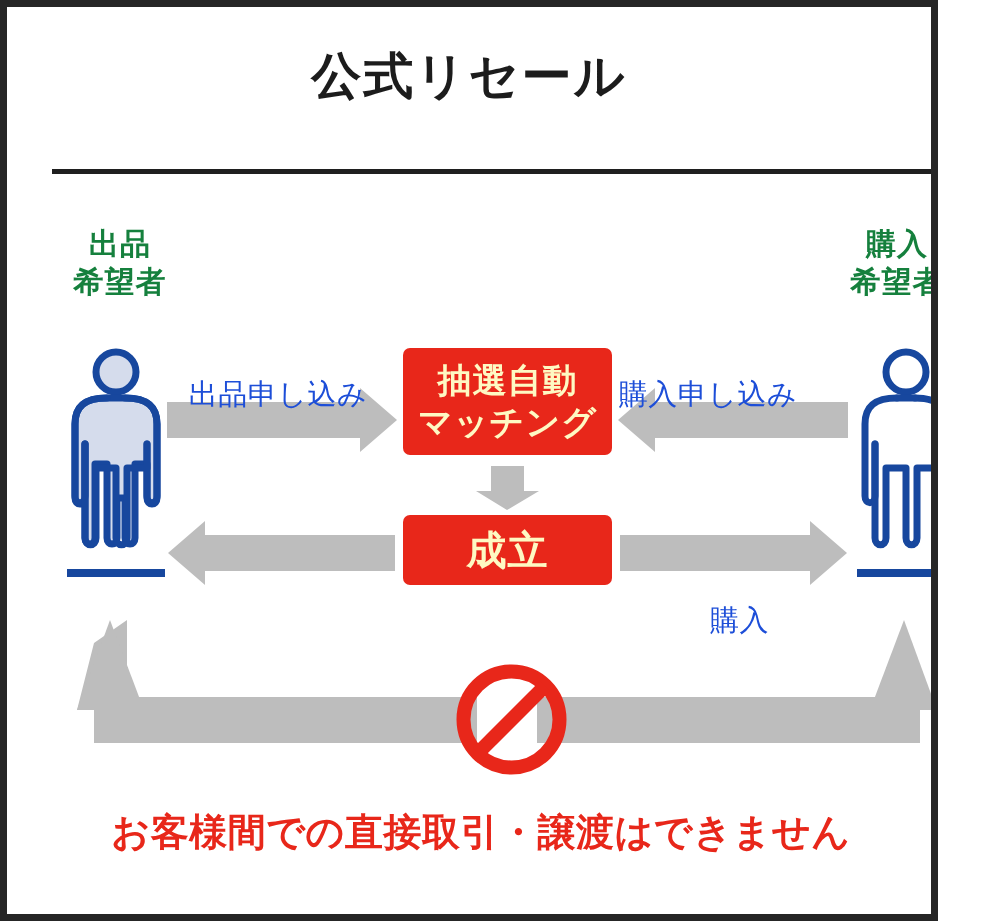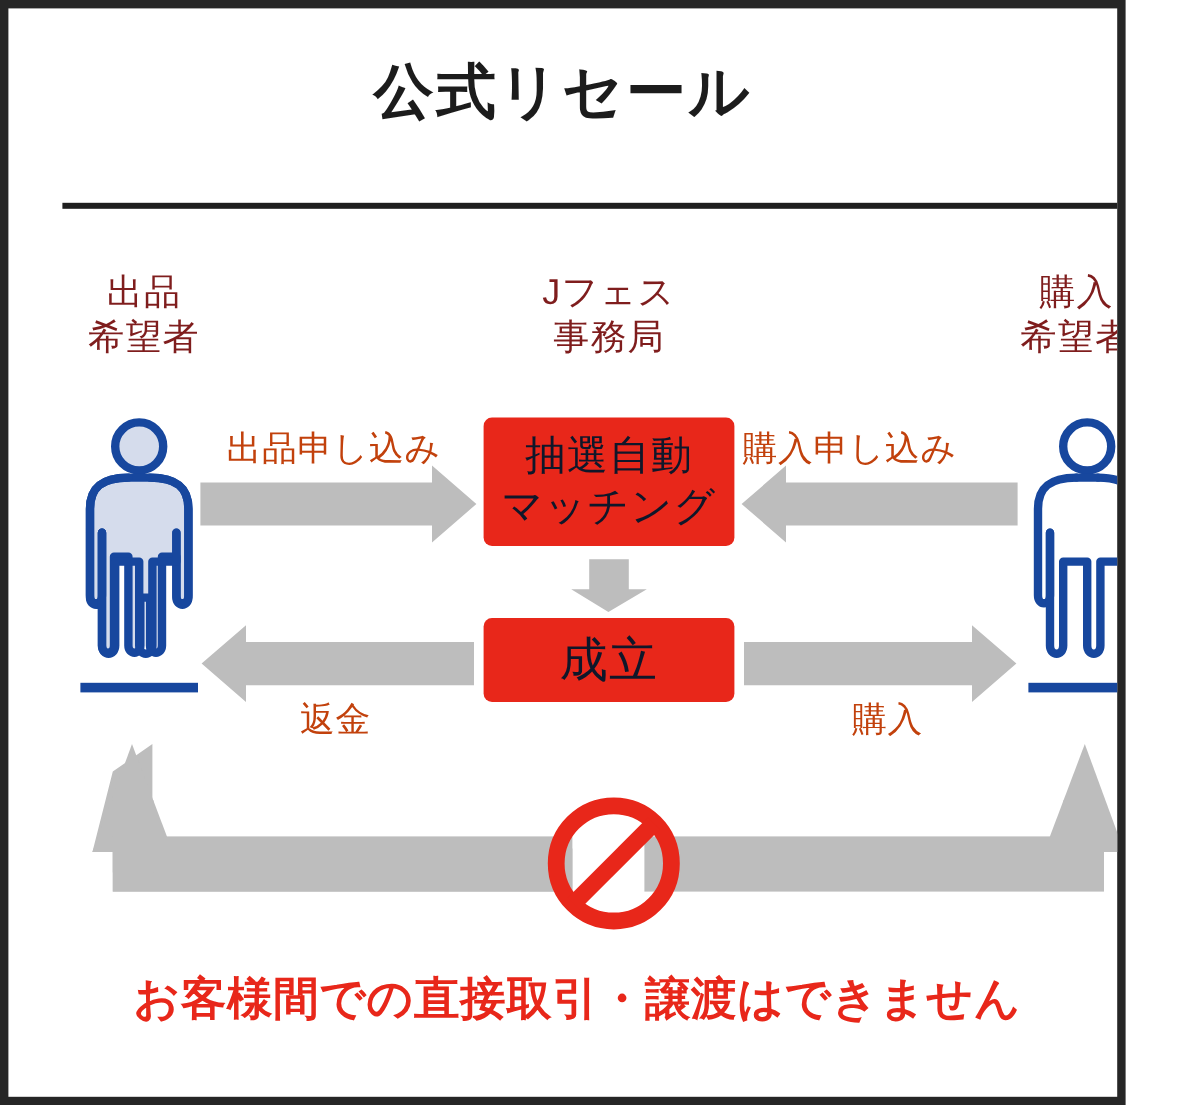--- a/index.html
+++ b/index.html
@@ -43,22 +43,22 @@
     width: 910px;
     height: 5px;
     background: #1f1f1f;
   }
 
   
   .col-head {
     position: absolute;
     text-align: center;
     font-size: 30px;
-    font-weight: normal;
-    color: #7f1d1d;
+    font-weight: bold;
+    color: #15803d;
     line-height: 1.28;
     letter-spacing: 1px;
     white-space: pre-line;
   }
   .col-head.left   { left: 18px;  top: 218px; width: 190px; }
   .col-head.center { left: 383px; top: 218px; width: 235px; }
   .col-head.right  { left: 795px; top: 218px; width: 190px; }
 
   
   .person {
@@ -67,22 +67,22 @@
     height: 240px;
   }
   .person.left  { left: 56px;  top: 341px; }
   .person.right { left: 846px; top: 341px; }
 
   
   .redbox {
     position: absolute;
     background: #e8271a;
     border-radius: 7px;
-    color: #0f172a;
-    font-weight: normal;
+    color: #fef9c3;
+    font-weight: bold;
     display: flex;
     align-items: center;
     justify-content: center;
     text-align: center;
     line-height: 1.22;
     white-space: pre-line;
     letter-spacing: 1px;
   }
   .redbox.matching {
     left: 396px;
@@ -96,24 +96,25 @@
     top: 508px;
     width: 209px;
     height: 70px;
     font-size: 40px;
   }
 
   
   .arrow-label {
     position: absolute;
     font-size: 29px;
-    color: #c2410c;
+    color: #1d4ed8;
     text-align: center;
     letter-spacing: 0.5px;
     white-space: nowrap;
+    margin-top: 21px;
   }
   .lbl-list     { left: 155px; top: 347px; width: 232px; }
   .lbl-purchase-app { left: 585px; top: 347px; width: 232px; }
   .lbl-refund   { left: 160px; top: 573px; width: 225px; }
   .lbl-buy      { left: 620px; top: 573px; width: 225px; }
 
   
   .arrow-layer {
     position: absolute;
     left: 0;
@@ -148,22 +149,20 @@
 </head>
 <body>
 
 <div class="page">
 
   <div class="title">公式リセール</div>
   <div class="divider"></div>
 
   <div class="col-head left">出品
 希望者</div>
-  <div class="col-head center">Jフェス
-事務局</div>
   <div class="col-head right">購入
 希望者</div>
 
   <svg class="arrow-layer" viewBox="0 0 1000 921">
 
     <g>
       <polygon fill="#bdbdbd" points="160,395 353,395 353,381 390,413 353,445 353,431 160,431"></polygon>
     </g>
 
     <g>
@@ -190,21 +189,20 @@
     </g>
     <g>
       <polygon fill="#bdbdbd" points="863,703 897,613 930,703"></polygon>
       <rect x="530" y="690" width="383" height="46" fill="#bdbdbd"></rect>
       <rect x="879" y="660" width="34" height="60" fill="#bdbdbd"></rect>
     </g>
   </svg>
 
   <div class="arrow-label lbl-list">出品申し込み</div>
   <div class="arrow-label lbl-purchase-app">購入申し込み</div>
-  <div class="arrow-label lbl-refund">返金</div>
   <div class="arrow-label lbl-buy">購入</div>
 
   <svg class="person left" viewBox="0 0 106 240">
     <g fill="#d5dcec" stroke="#17479e" stroke-width="7" stroke-linecap="round" stroke-linejoin="round">
       <circle cx="53" cy="24" r="20"></circle>
       <path d="M44 50 C22 50 12 58 12 76 L12 150 C12 158 22 158 22 150
                L22 96 L22 150 L22 190 C22 198 32 198 32 190 L32 116
                L44 116 L44 190 C44 198 54 198 54 190 L54 150
                L62 150 L62 190 C62 198 72 198 72 190 L72 116
                L84 116 L84 150 C84 158 94 158 94 150 L94 76

